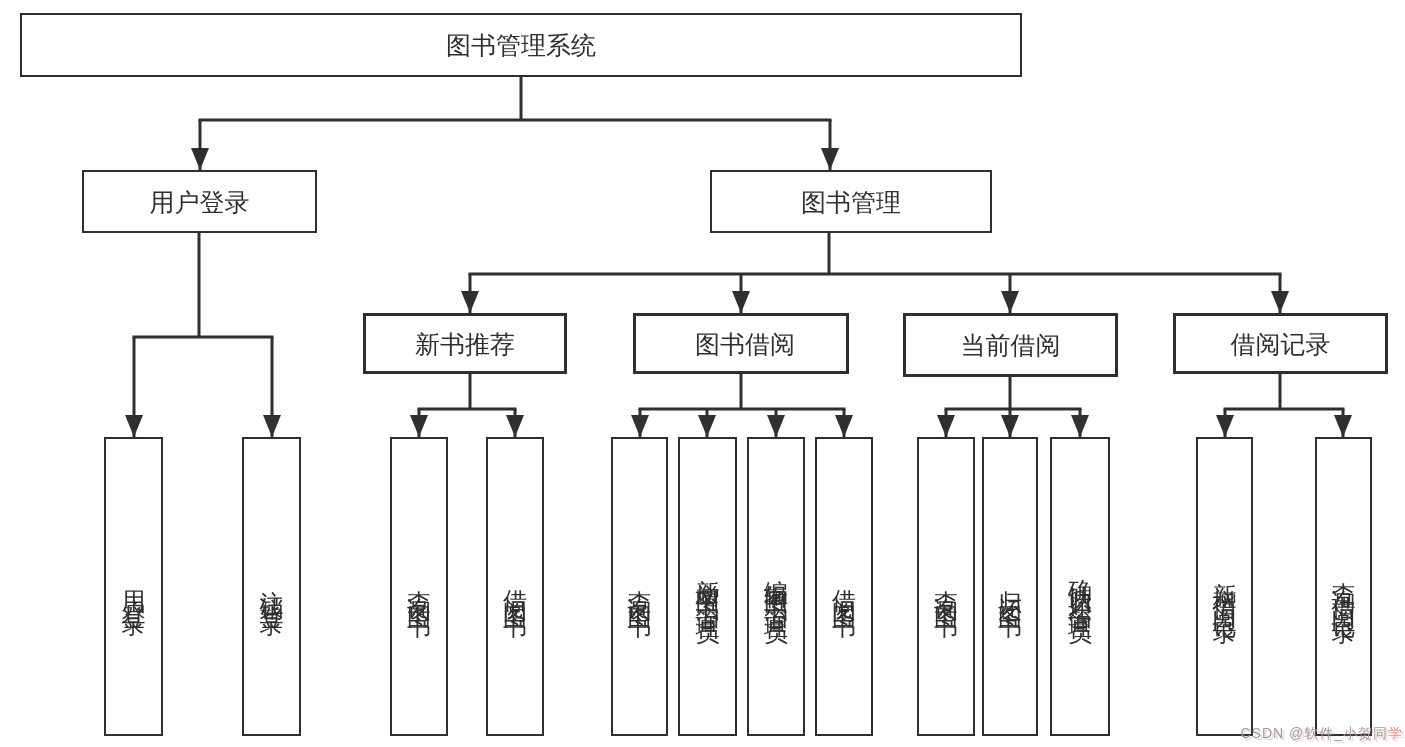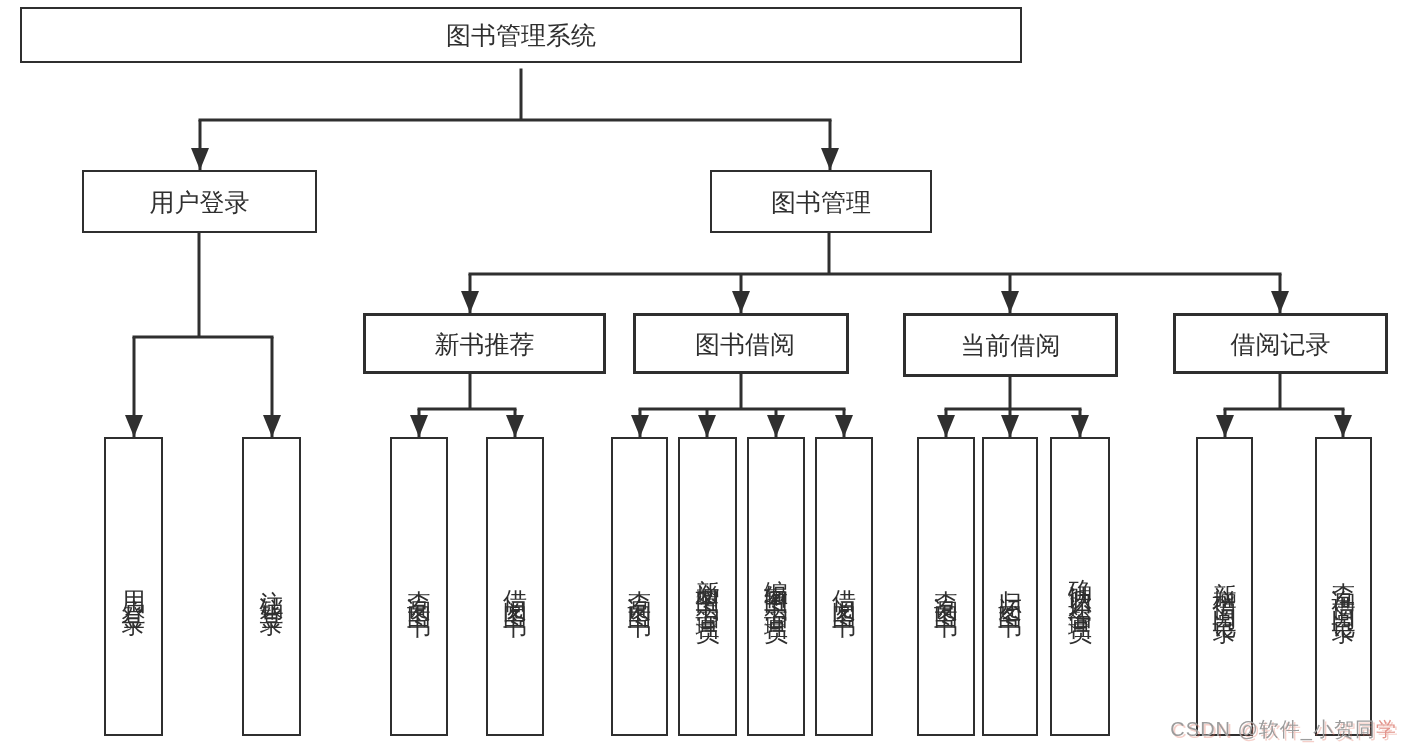--- a/index.html
+++ b/index.html
@@ -36,23 +36,23 @@
   .node.v span {
     writing-mode: vertical-lr;
     text-orientation: mixed;
     font-size: 24px;
     letter-spacing: 8px;
     line-height: 1;
   }
   .node.v.long span { letter-spacing: 6px; }
   .watermark {
     position: absolute;
-    right: 8px;
+    right: 2px;
     bottom: 4px;
-    font-size: 20px;
+    font-size: 14px;
     color: #9c9c9c;
     letter-spacing: 1px;
     text-shadow: 2px 2px 0 rgba(226, 120, 104, 0.35);
     white-space: nowrap;
     z-index: 5;
   }
   .watermark .wm-accent { color: #e2948c; }
 </style>
 </head>
 <body>
@@ -107,32 +107,32 @@
       <path d="M1080 409 V437" marker-end="url(#arr)"></path>
     </g>
     <g stroke="#2f2f2f" stroke-width="3" fill="none">
       <path d="M1280 373.5 V409"></path>
       <path d="M1223.5 409 H1344.5"></path>
       <path d="M1225 409 V437" marker-end="url(#arr)"></path>
       <path d="M1343 409 V437" marker-end="url(#arr)"></path>
     </g>
   </svg>
 
-  <div class="node" style="left:20px; top:7px; width:1002px; height:56px;">
+  <div class="node" style="left:20px; top:13px; width:1002px; height:64px;">
     <span>图书管理系统</span>
   </div>
 
   <div class="node" style="left:82px; top:170px; width:235px; height:63px;">
     <span>用户登录</span>
   </div>
-  <div class="node" style="left:710px; top:170px; width:222px; height:63px;">
+  <div class="node" style="left:710px; top:170px; width:282px; height:63px;">
     <span>图书管理</span>
   </div>
 
-  <div class="node b3" style="left:363px; top:313px; width:243px; height:61px;">
+  <div class="node b3" style="left:363px; top:313px; width:204px; height:61px;">
     <span>新书推荐</span>
   </div>
   <div class="node b3" style="left:633px; top:313px; width:216px; height:61px;padding-left:8px;">
     <span>图书借阅</span>
   </div>
   <div class="node b3" style="left:903px; top:313px; width:215px; height:64px;">
     <span>当前借阅</span>
   </div>
   <div class="node b3" style="left:1173px; top:313px; width:215px; height:61px;">
     <span>借阅记录</span>

